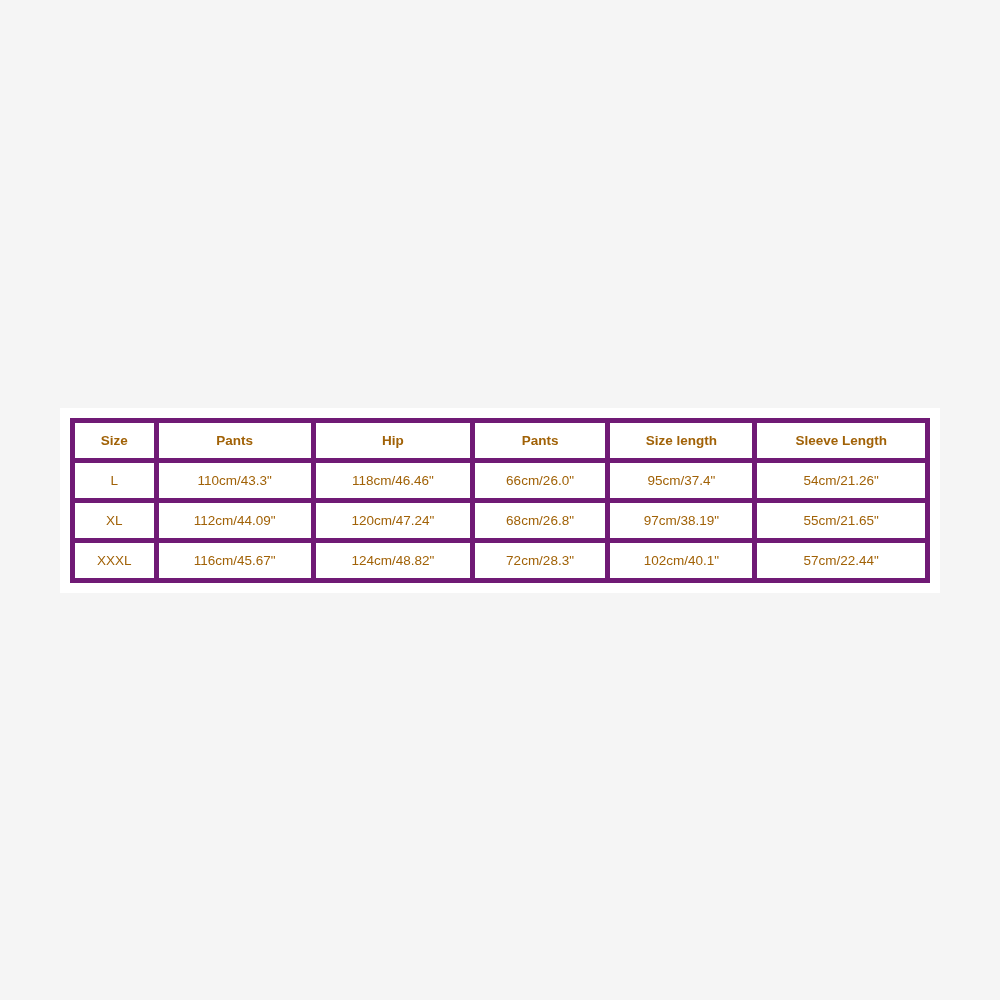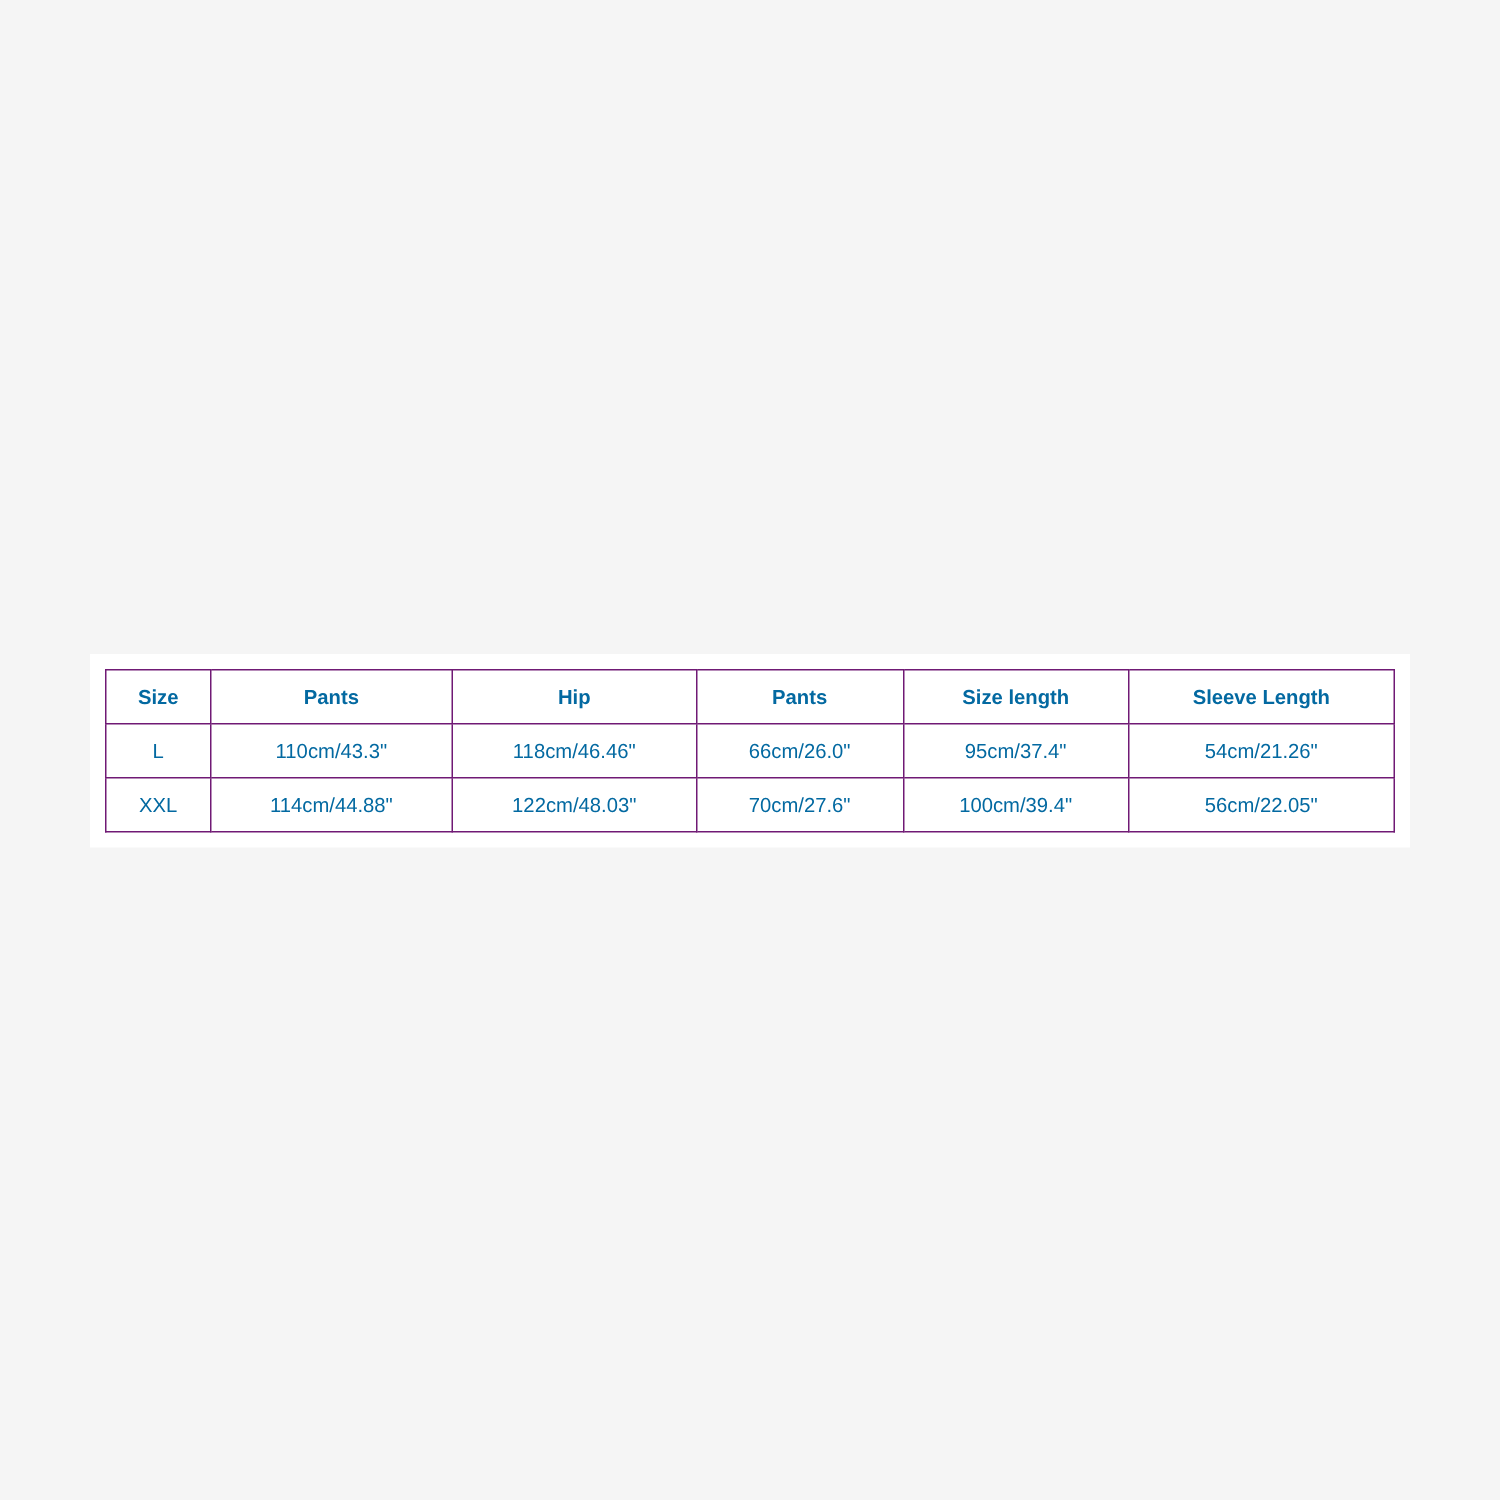--- a/index.html
+++ b/index.html
@@ -23,24 +23,24 @@
       padding: 10px;
     }
 
     table {
       border-collapse: collapse;
       width: 860px;
       font-size: 13.5px;
     }
 
     table th, table td {
-      border: 1px solid #701a75;
+      border: 5px solid #701a75;
       padding: 10px 7px;
       text-align: center;
-      color: #0369a1;
+      color: #a16207;
     }
 
     table thead tr th {
       font-weight: bold;
       background-color: #fff;
     }
 
     table tbody tr td {
       font-weight: normal;
       background-color: #fff;
@@ -64,22 +64,30 @@
     <tbody id="table-body">
     <tr>
           <td>L</td>
           <td>110cm/43.3"</td>
           <td>118cm/46.46"</td>
           <td>66cm/26.0"</td>
           <td>95cm/37.4"</td>
           <td>54cm/21.26"</td>
         </tr>
         <tr>
-          <td>XXL</td>
-          <td>114cm/44.88"</td>
-          <td>122cm/48.03"</td>
-          <td>70cm/27.6"</td>
-          <td>100cm/39.4"</td>
-          <td>56cm/22.05"</td>
+          <td>XL</td>
+          <td>112cm/44.09"</td>
+          <td>120cm/47.24"</td>
+          <td>68cm/26.8"</td>
+          <td>97cm/38.19"</td>
+          <td>55cm/21.65"</td>
+        </tr>
+        <tr>
+          <td>XXXL</td>
+          <td>116cm/45.67"</td>
+          <td>124cm/48.82"</td>
+          <td>72cm/28.3"</td>
+          <td>102cm/40.1"</td>
+          <td>57cm/22.44"</td>
         </tr>
       </tbody>
   </table>
 </div>
 
 </body></html>

